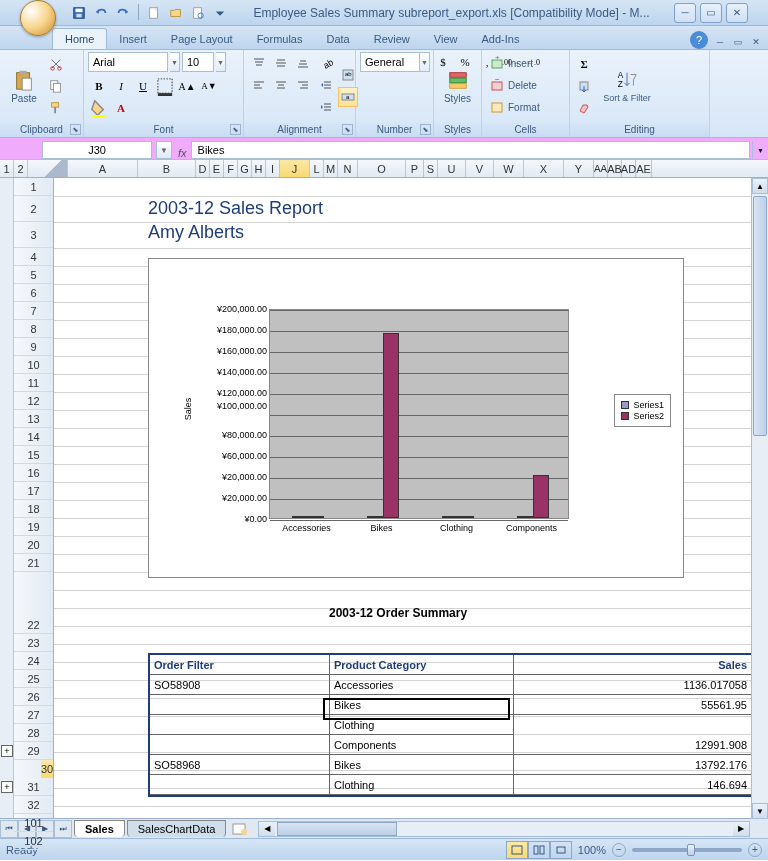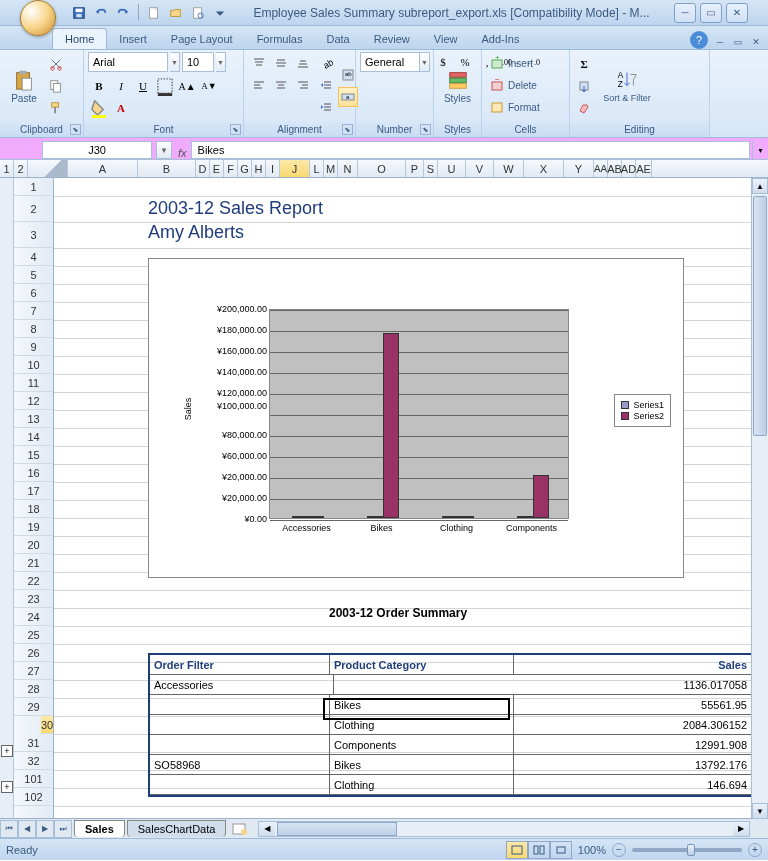--- a/index.html
+++ b/index.html
@@ -516,21 +516,21 @@
       <div class="row-h" style="height: 18px;">12</div>
       <div class="row-h" style="height: 18px;">13</div>
       <div class="row-h" style="height: 18px;">14</div>
       <div class="row-h" style="height: 18px;">15</div>
       <div class="row-h" style="height: 18px;">16</div>
       <div class="row-h" style="height: 18px;">17</div>
       <div class="row-h" style="height: 18px;">18</div>
       <div class="row-h" style="height: 18px;">19</div>
       <div class="row-h" style="height: 18px;">20</div>
       <div class="row-h" style="height: 18px;">21</div>
-      <div class="row-h" style="height: 18px;">22</div>
+      <div class="row-h" style="height: 18px; margin-top: 44px;">22</div>
       <div class="row-h" style="height: 18px;">23</div>
       <div class="row-h" style="height: 18px;">24</div>
       <div class="row-h" style="height: 18px;">25</div>
       <div class="row-h" style="height: 18px;">26</div>
       <div class="row-h" style="height: 18px;">27</div>
       <div class="row-h" style="height: 18px;">28</div>
       <div class="row-h" style="height: 18px;">29</div>
       <div class="row-h sel" style="height: 18px;">30</div>
       <div class="row-h" style="height: 18px; text-align: center;">31</div>
       <div class="row-h" style="height: 18px;">32</div>
@@ -630,32 +630,32 @@
         </div>
     </div>
     <div class="order-summary-title">2003-12 Order Summary</div>
     <div class="order-table" id="order-table">
         <div class="ot-row">
           <div class="ot-cell ot-h c1">Order Filter</div>
           <div class="ot-cell ot-h c2">Product Category</div>
           <div class="ot-cell ot-h c3">Sales</div>
         </div>
         <div class="ot-row">
+          <div class="ot-cell c1">SO58908</div>
           <div class="ot-cell c2">Accessories</div>
           <div class="ot-cell c3">1136.017058</div>
         </div>
         <div class="ot-row">
           <div class="ot-cell c1"></div>
           <div class="ot-cell c2">Bikes</div>
           <div class="ot-cell c3">55561.95</div>
         </div>
         <div class="ot-row">
           <div class="ot-cell c1"></div>
           <div class="ot-cell c2">Clothing</div>
-          <div class="ot-cell c3">2084.306152</div>
         </div>
         <div class="ot-row">
           <div class="ot-cell c1"></div>
           <div class="ot-cell c2">Components</div>
           <div class="ot-cell c3">12991.908</div>
         </div>
         <div class="ot-row">
           <div class="ot-cell c1">SO58968</div>
           <div class="ot-cell c2">Bikes</div>
           <div class="ot-cell c3">13792.176</div>

